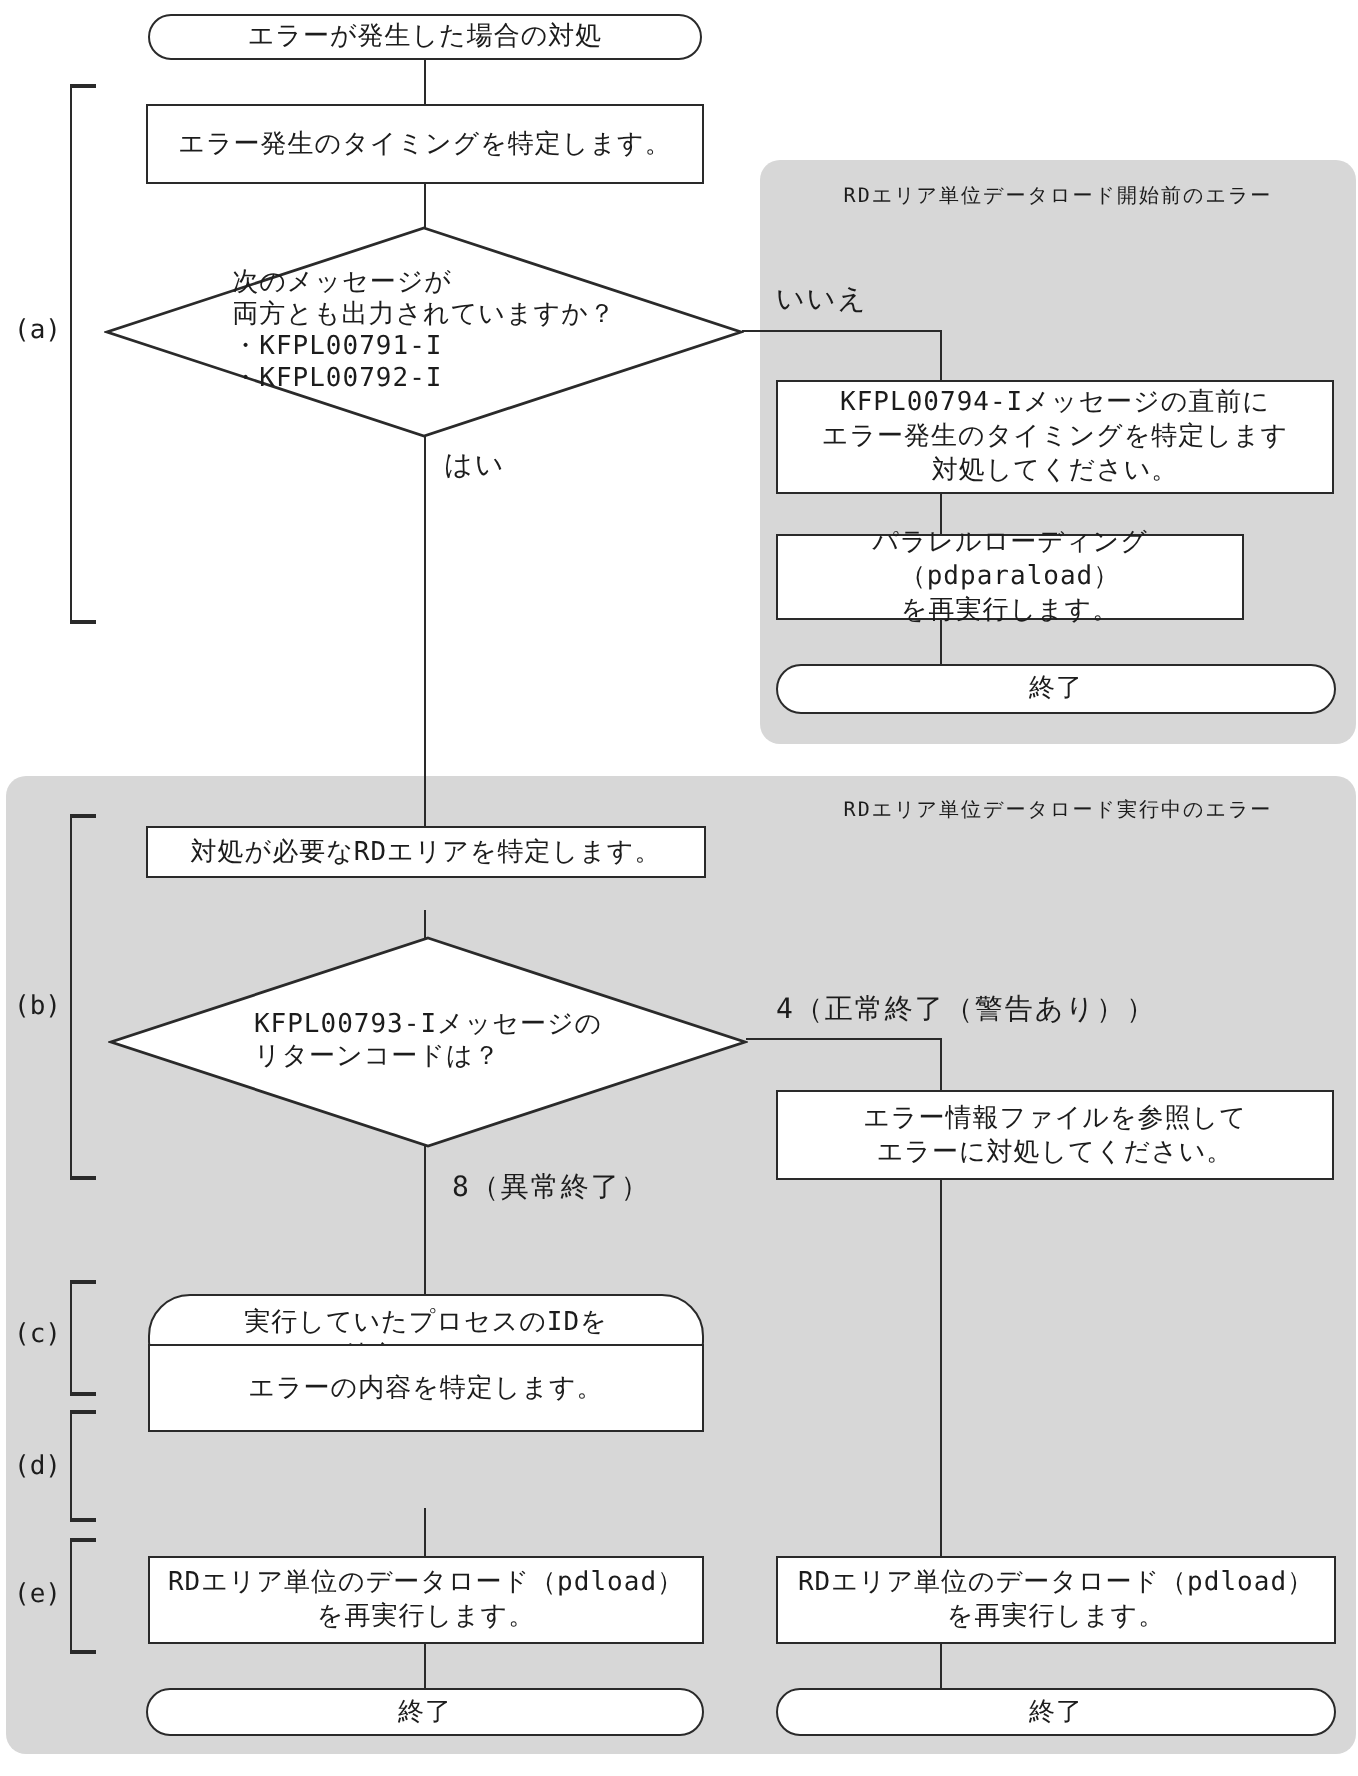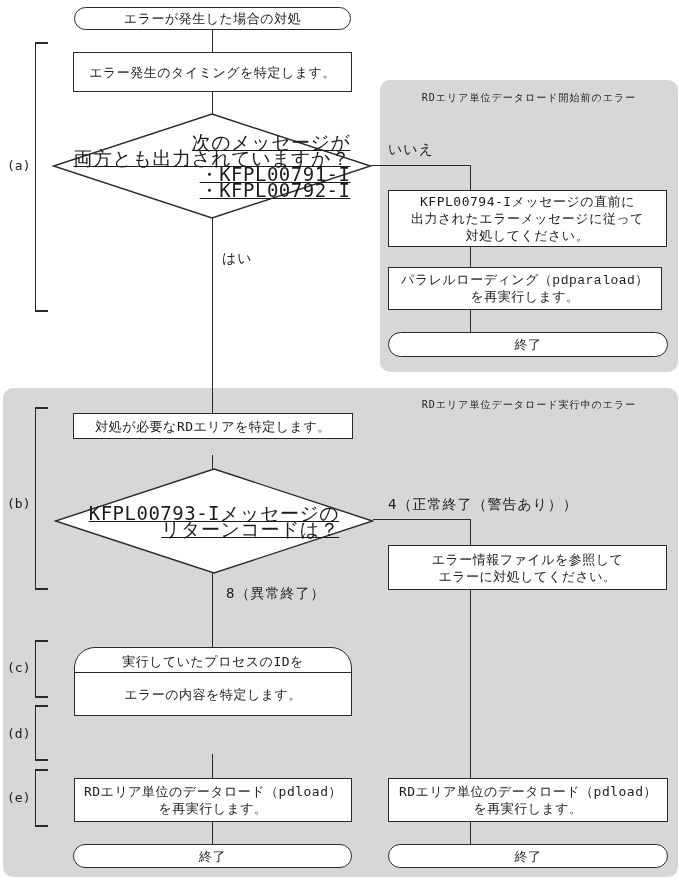--- a/index.html
+++ b/index.html
@@ -19,21 +19,21 @@
   .term{border-radius:13px;}
   .vline,.hline{position:absolute;background:#2a2a2a;}
   .vline{width:1.4px;}
   .hline{height:1.4px;}
   .lbl{position:absolute;font-size:14px;letter-spacing:1px;white-space:nowrap;}
   .bracket{position:absolute;box-sizing:border-box;width:13px;background:transparent;
     border-left:1.6px solid #2a2a2a;border-top:2px solid #2a2a2a;border-bottom:2px solid #2a2a2a;}
   .blabel{position:absolute;font-size:13px;white-space:nowrap;}
   .dtext{
     position:absolute;display:flex;align-items:center;justify-content:center;
-    font-size:19px;line-height:16px;text-align:right;white-space:pre-line;letter-spacing:0.5px;text-decoration:underline;
+    font-size:13px;line-height:16px;text-align:left;white-space:pre-line;letter-spacing:0.5px;
   }
   svg.diamond{position:absolute;display:block;}
 </style>
 </head>
 <body>
 
 <div id="stage">
 
   <div class="panel" style="left:380px;top:80px;width:298px;height:292px;"></div>
   <div class="panel" style="left:3px;top:388px;width:675px;height:489px;"></div>
@@ -65,27 +65,27 @@
   <div class="box" style="left:73px;top:52px;width:279px;height:40px;">エラー発生のタイミングを特定します。</div>
 
   <svg class="diamond" style="left:52px;top:113px;" width="320" height="106" viewBox="0 0 320 106">
     <polygon points="160,1 318.5,53 160,105 1.5,53" fill="#ffffff" stroke="#2a2a2a" stroke-width="1.4"></polygon>
   </svg>
   <div class="dtext" style="left:52px;top:113px;width:320px;height:106px;">次のメッセージが
 両方とも出力されていますか？
 ・KFPL00791-I
 ・KFPL00792-I</div>
 
-  <div class="lbl" style="left:222px;top:250px;">はい</div>
+  <div class="lbl" style="left:222px;top:224px;">はい</div>
   <div class="lbl" style="left:388px;top:141px;">いいえ</div>
 
   <div class="box" style="left:388px;top:190px;width:279px;height:57px;">KFPL00794-Iメッセージの直前に
-出力されたエラーメッセージに従って
+エラー発生のタイミングを特定します
 対処してください。</div>
-  <div class="box" style="left:388px;top:267px;width:274px;height:43px;font-family:Liberation Mono, monospace;">パラレルローディング（pdparaload）
+  <div class="box" style="left:388px;top:267px;width:234px;height:43px;">パラレルローディング（pdparaload）
 を再実行します。</div>
   <div class="box term" style="left:388px;top:332px;width:280px;height:25px;">終了</div>
 
   <div class="box" style="left:73px;top:413px;width:280px;height:26px;">対処が必要なRDエリアを特定します。</div>
 
   <svg class="diamond" style="left:54px;top:468px;" width="320" height="106" viewBox="0 0 320 106">
     <polygon points="160,1 318.5,53 160,105 1.5,53" fill="#ffffff" stroke="#2a2a2a" stroke-width="1.4"></polygon>
   </svg>
   <div class="dtext" style="left:54px;top:468px;width:320px;height:106px;">KFPL00793-Iメッセージの
 リターンコードは？</div>

